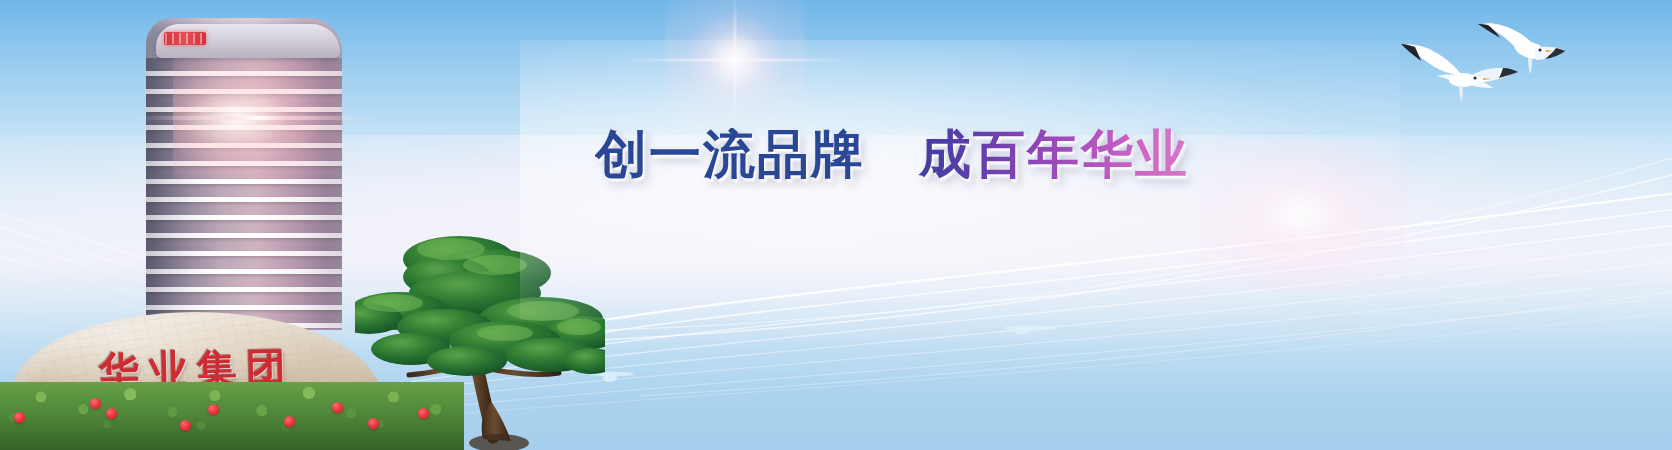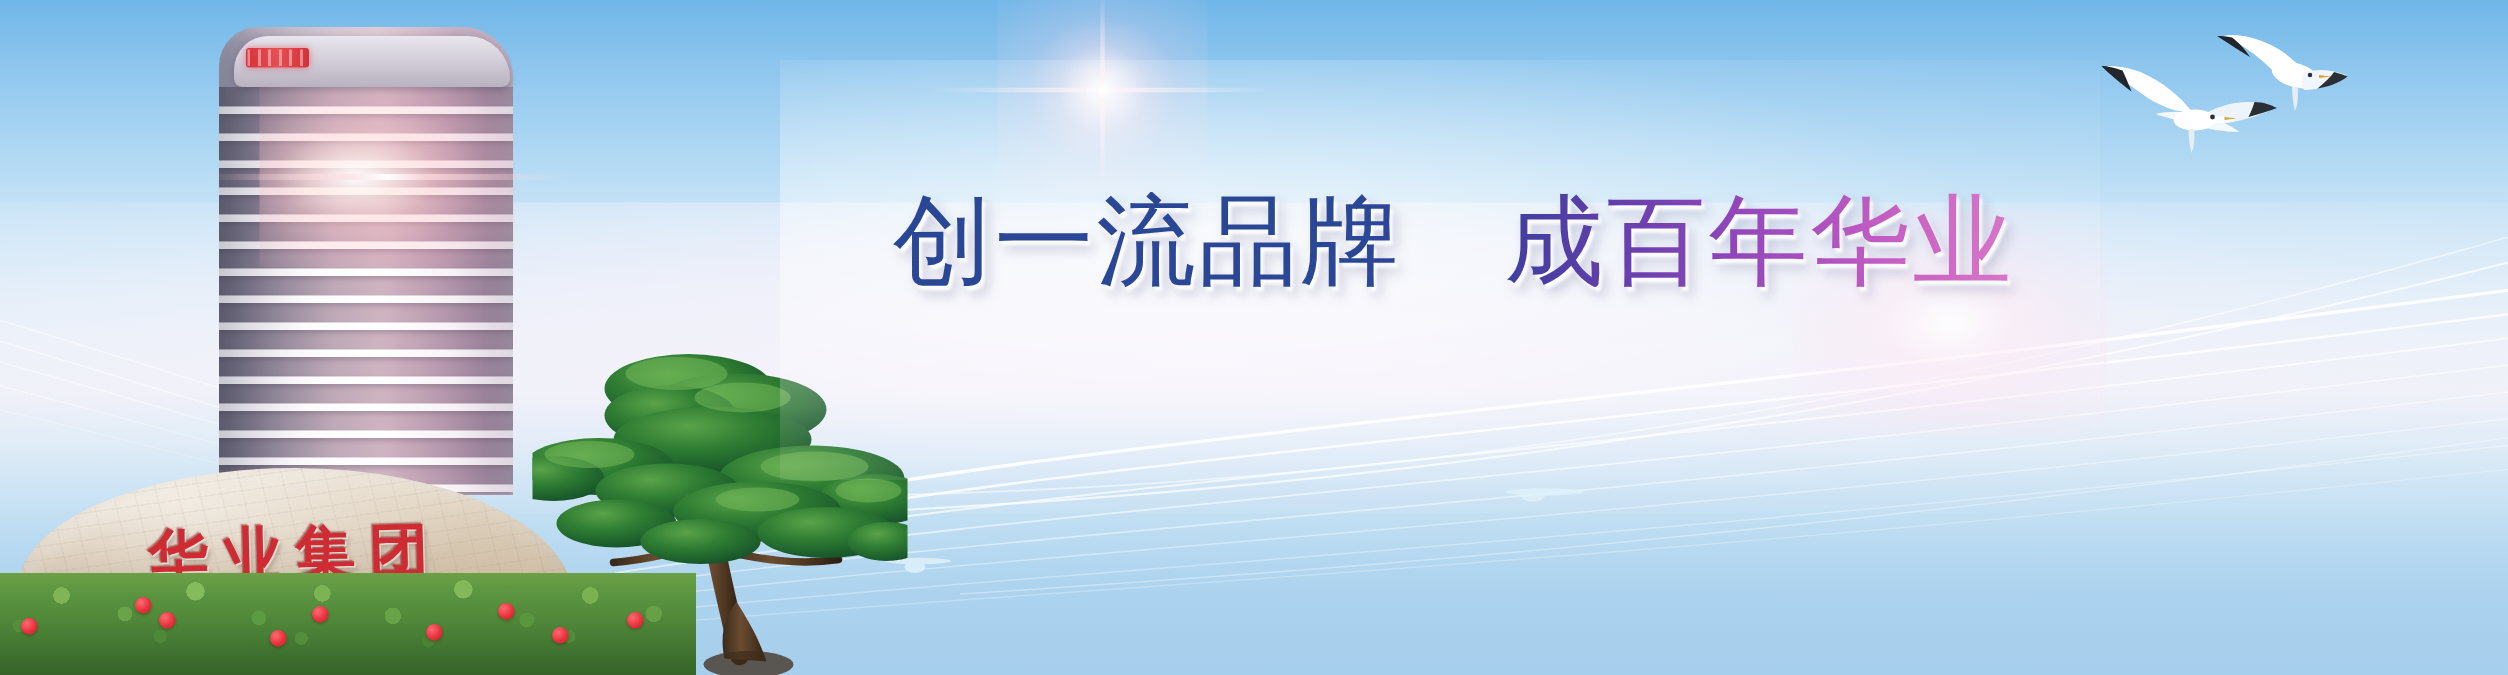--- a/index.html
+++ b/index.html
@@ -119,22 +119,22 @@
   
   .slogan-wrap {
     position: absolute;
     left: 595px; top: 128px;
     height: 92px;
     display: flex;
     align-items: flex-start;
   }
   .slogan {
     font-family: "DejaVu Sans", "Liberation Sans", sans-serif;
-    font-weight: 400;
-    font-size: 66px;
+    font-weight: 700;
+    font-size: 52px;
     line-height: 1;
     letter-spacing: 2px;
     white-space: pre;
     background: linear-gradient(to right,
         #2a4796 0%,
         #2a4796 42%,
         #33409b 50%,
         #4a3ea2 58%,
         #6a3fae 66%,
         #8d45b8 74%,

